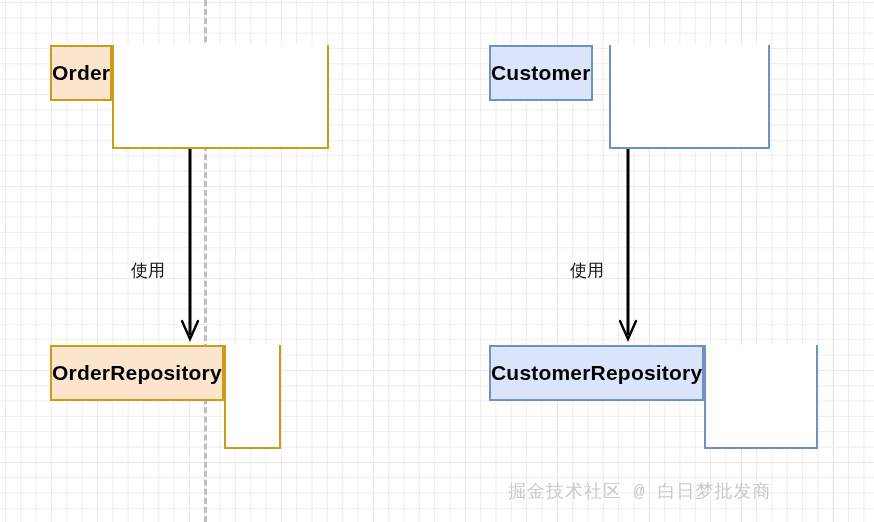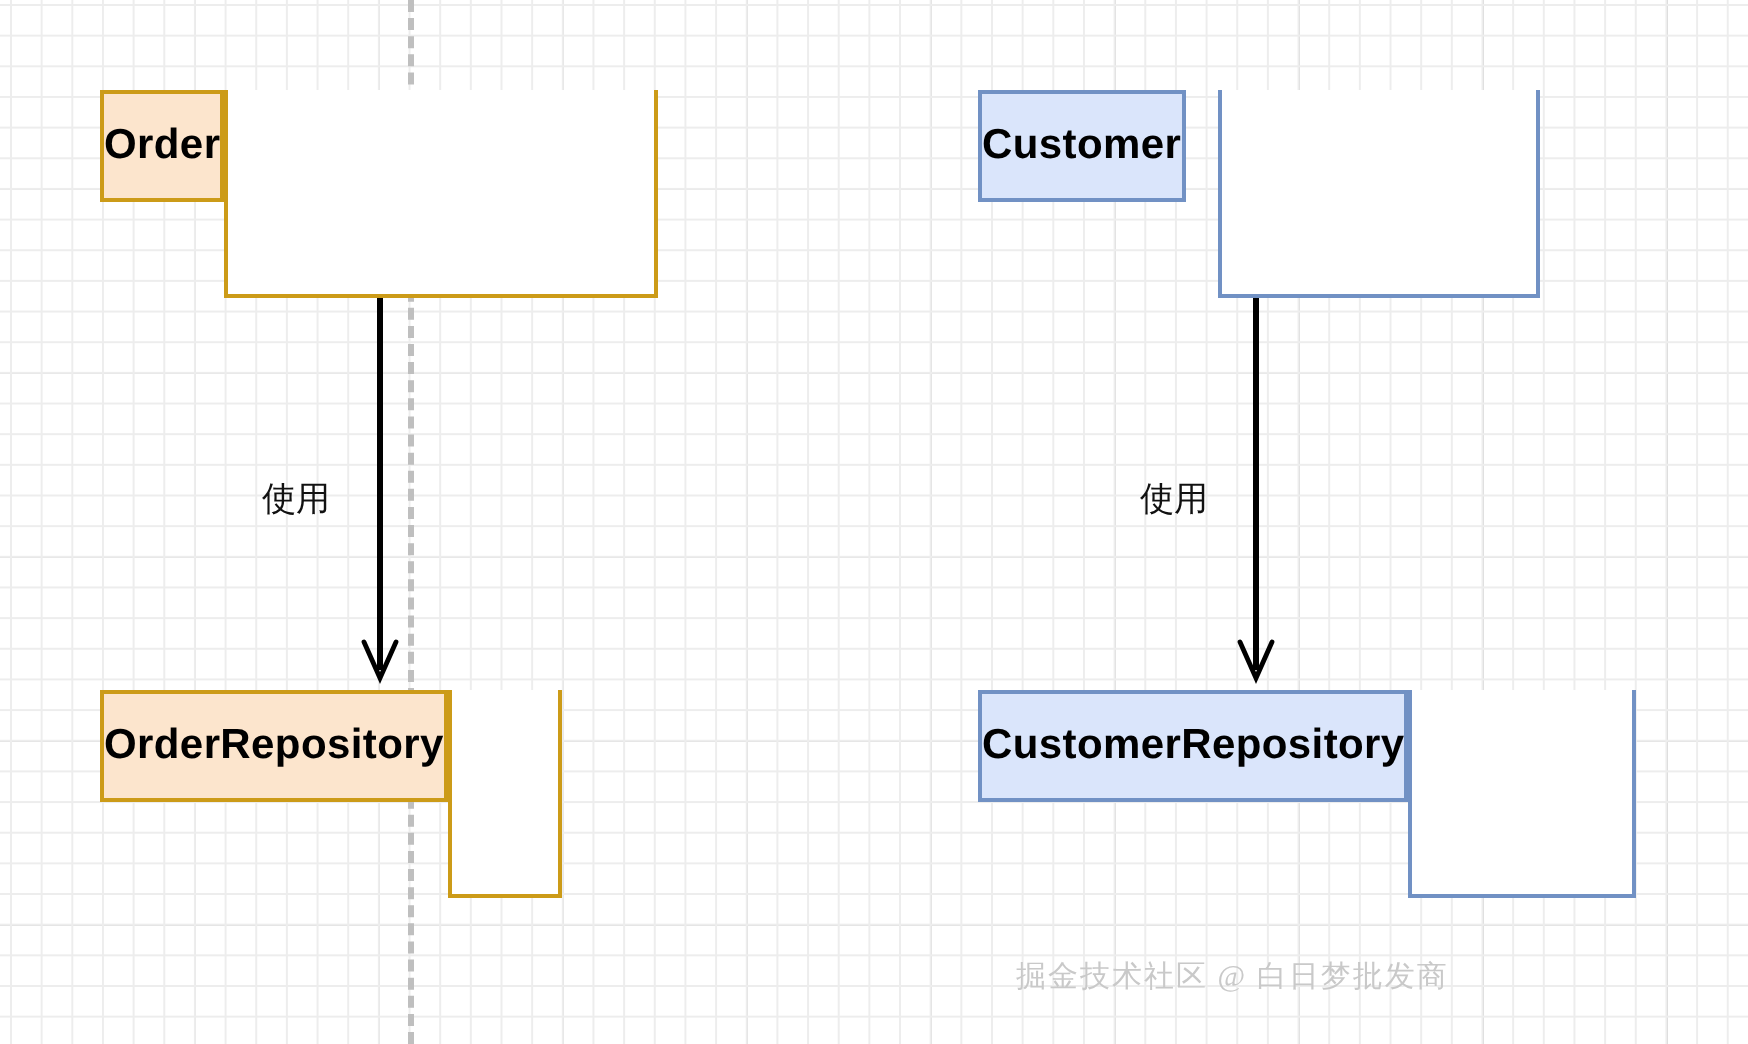--- a/index.html
+++ b/index.html
@@ -96,31 +96,32 @@
     overflow: visible;
   }
   .edge-label {
     position: absolute;
     font-size: 17px;
     color: #111111;
     background: transparent;
     white-space: nowrap;
     z-index: 6;
     font-family: "DejaVu Sans", "Liberation Sans", sans-serif;
+    margin-top: 21px;
   }
 
   
   .watermark {
     position: absolute;
-    font-size: 15px;
+    font-size: 18px;
     color: #c9c9c9;
     white-space: nowrap;
     letter-spacing: 1px;
     z-index: 8;
-    font-family: Liberation Serif, serif;
+    font-family: Liberation Mono, monospace;
   }
 </style>
 </head>
 <body>
 
 <div id="canvas" style="width: 874px; height: 522px;">
 
   <div class="guide-line" style="left: 204px;"></div>
 
   <div class="connector" style="left: 178px; top: 149px;">

